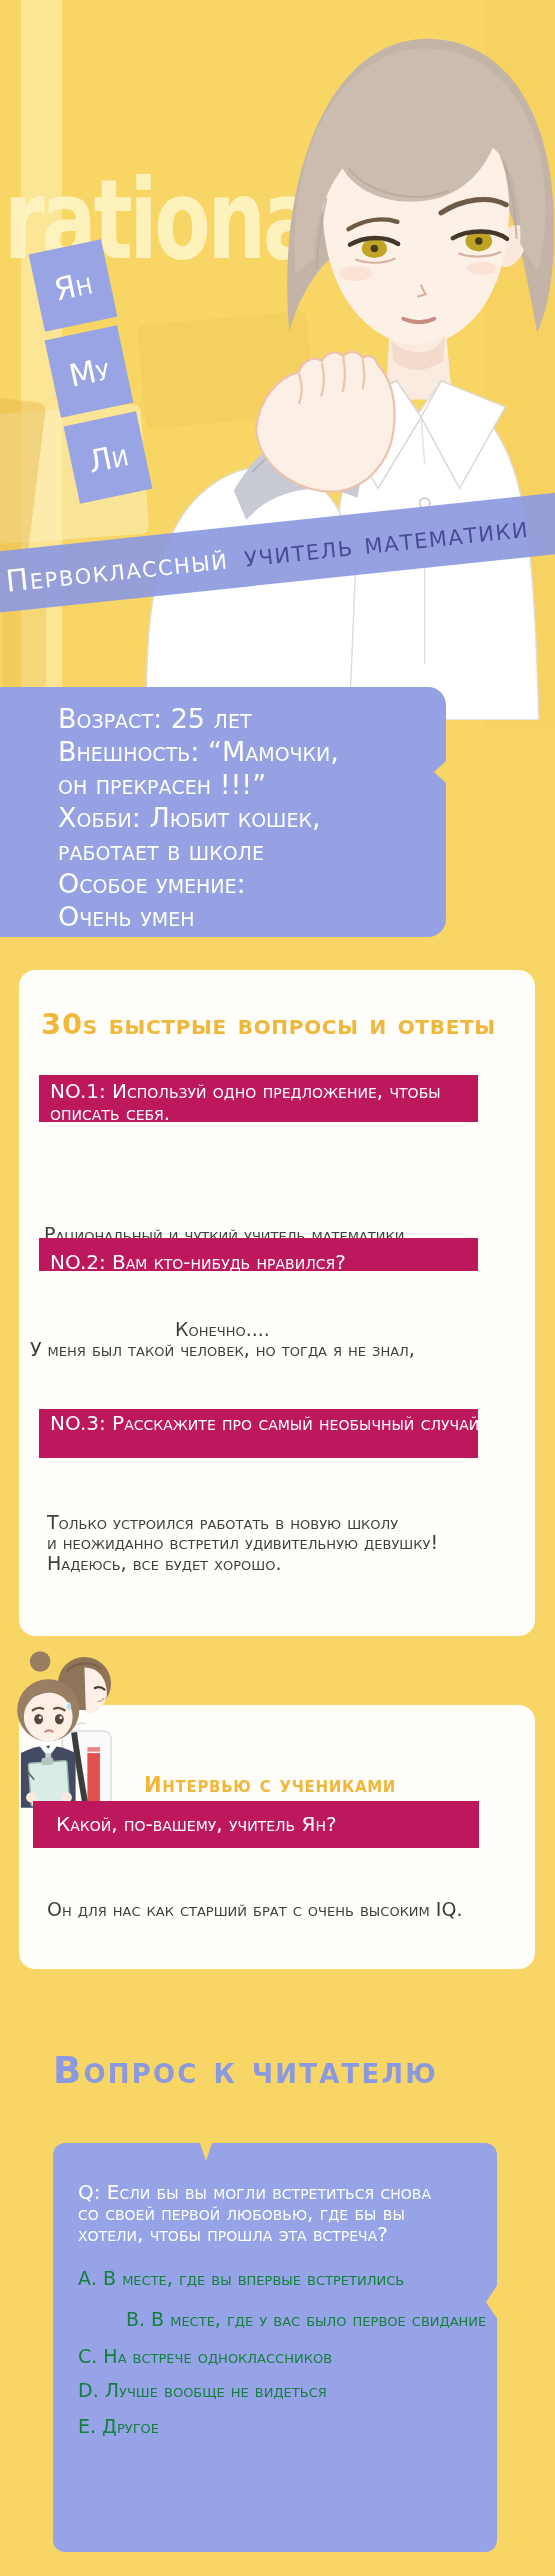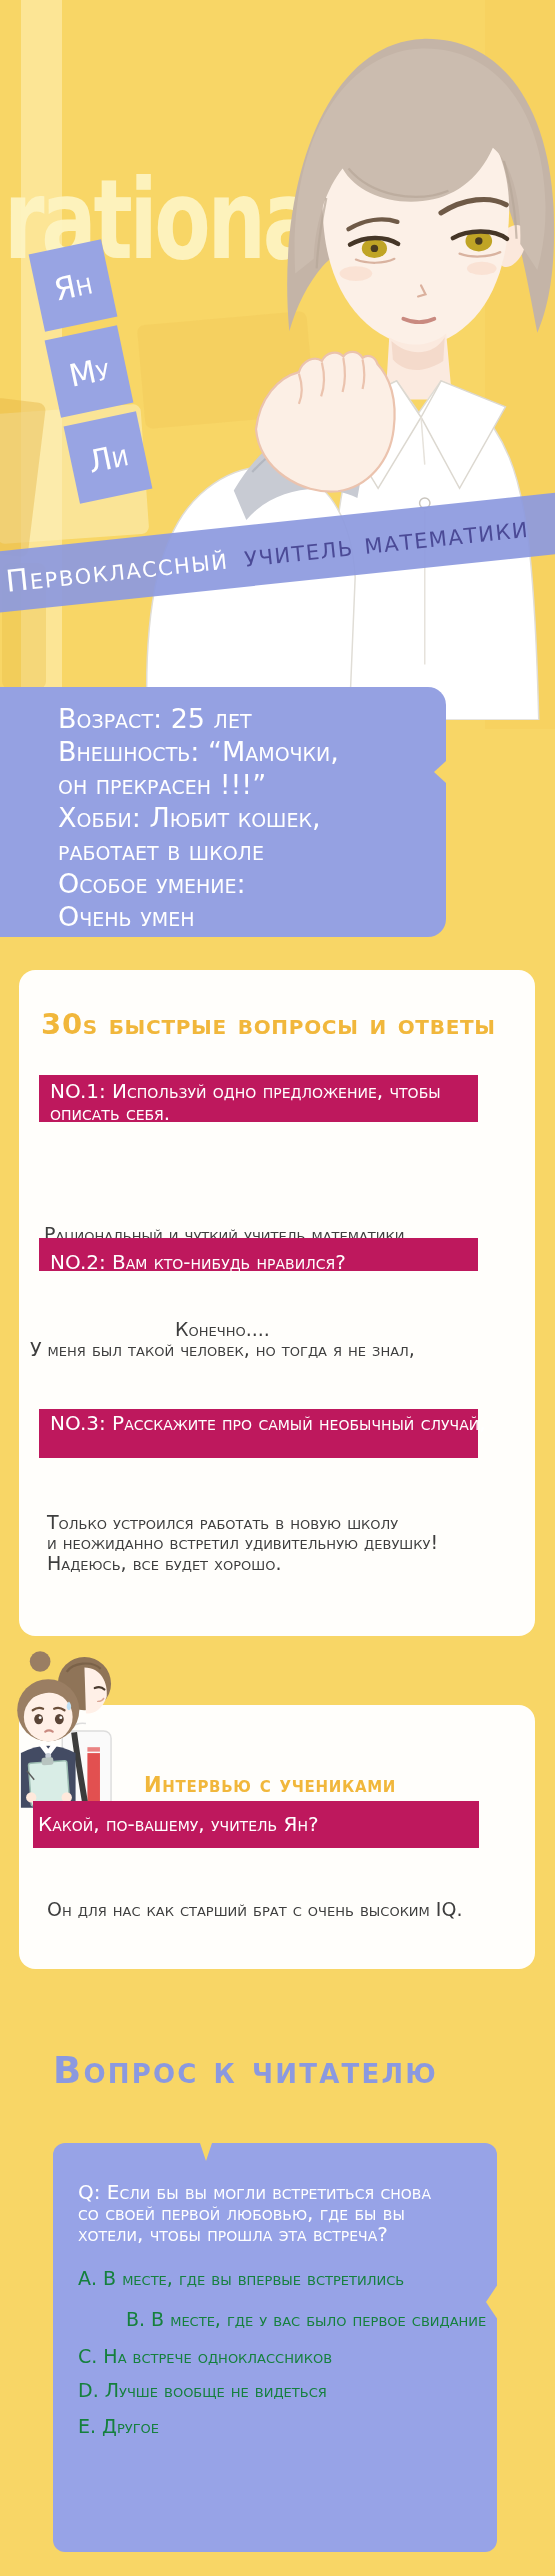--- a/index.html
+++ b/index.html
@@ -250,21 +250,21 @@
   <g transform="rotate(-4 46 186)">
     <rect x="20" y="158" width="52" height="58" rx="3" fill="#D9EDE6" stroke="#9DBDB2" stroke-width="2"></rect>
     <rect x="38" y="152" width="16" height="10" rx="3" fill="#B8C4C0"></rect>
   </g>
   <circle cx="22" cy="206" r="7" fill="#FFE9DC"></circle>
   <circle cx="70" cy="206" r="7" fill="#FFE9DC"></circle>
   <path d="M16,170 L26,182" stroke="#5A5A5A" stroke-width="2"></path>
 </svg>
 
 <div class="abs section-title sc" style="left:144px;top:1745px;font-size:21px;letter-spacing:0.7px;margin-top:28px;">Интервью с учениками</div>
-<div class="qa-banner sc" style="left:33px;width:446px;top:1801px;height:47px;padding-top:0;padding-left:5px;line-height:47px;z-index:12;">
+<div class="qa-banner sc" style="left:33px;width:446px;top:1801px;height:47px;padding-top:0;padding-left:23px;line-height:47px;z-index:12;">
   <div>Какой, по-вашему, учитель Ян?</div>
 </div>
 <div class="abs answer sc" style="left:47px;top:1899px;">
   <div>Он для нас как старший брат с очень высоким IQ.</div>
 </div>
 
 <div class="reader-title sc">Вопрос к читателю</div>
 
 <div class="reader-panel"></div>
 <div class="reader-notch-top"></div>

